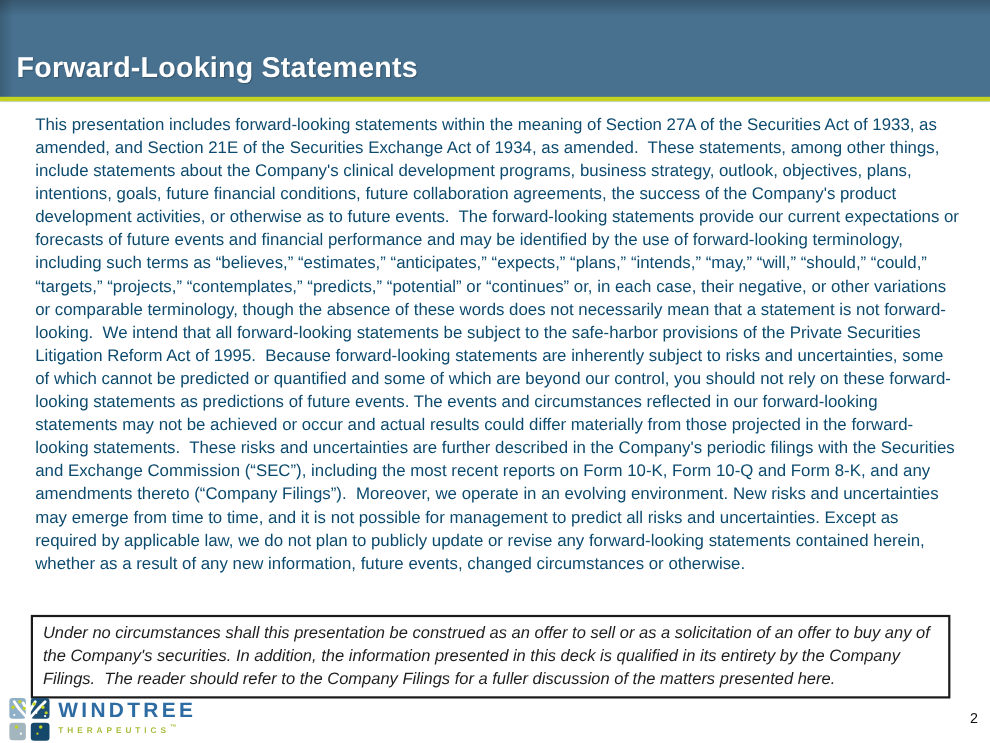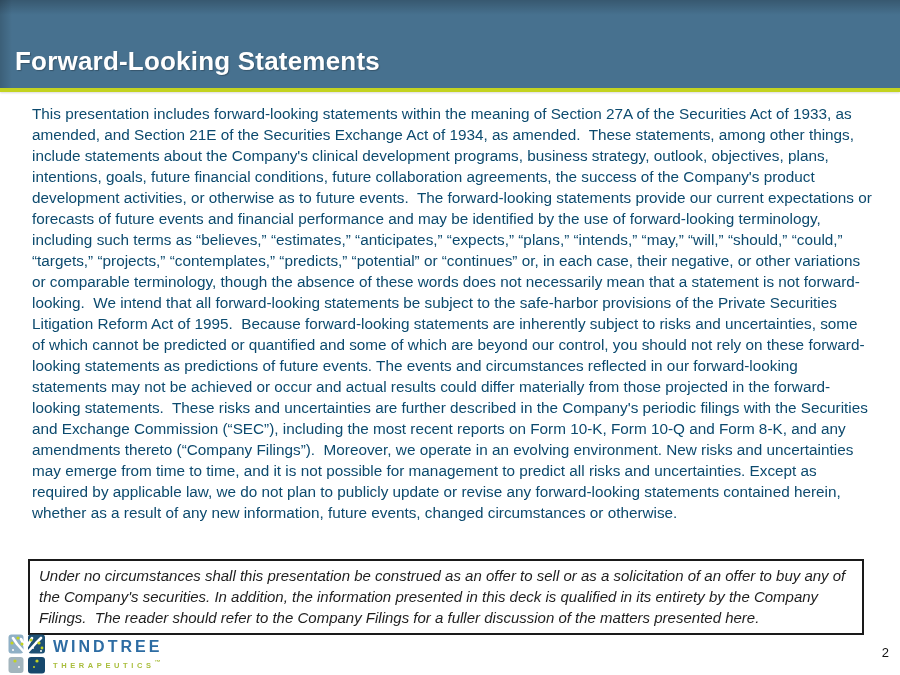--- a/index.html
+++ b/index.html
@@ -59,21 +59,21 @@
 
   
   .footer-logo {
     position:absolute; left:8px; top:634px;
     display:flex; align-items:flex-start;
   }
   .tree-icon { width:38px; height:41px; flex:0 0 auto; }
   .wordmark { margin-left:7px; padding-top:4px; }
   .brand {
     color:#2d6ca3;
-    font-size:16px;
+    font-size:19px;
     font-weight:bold;
     letter-spacing:3px;
     line-height:17px;
     white-space:nowrap;
   }
   .division {
     color:#a9bd3b;
     font-size:7.5px;
     font-weight:bold;
     letter-spacing:3.6px;

